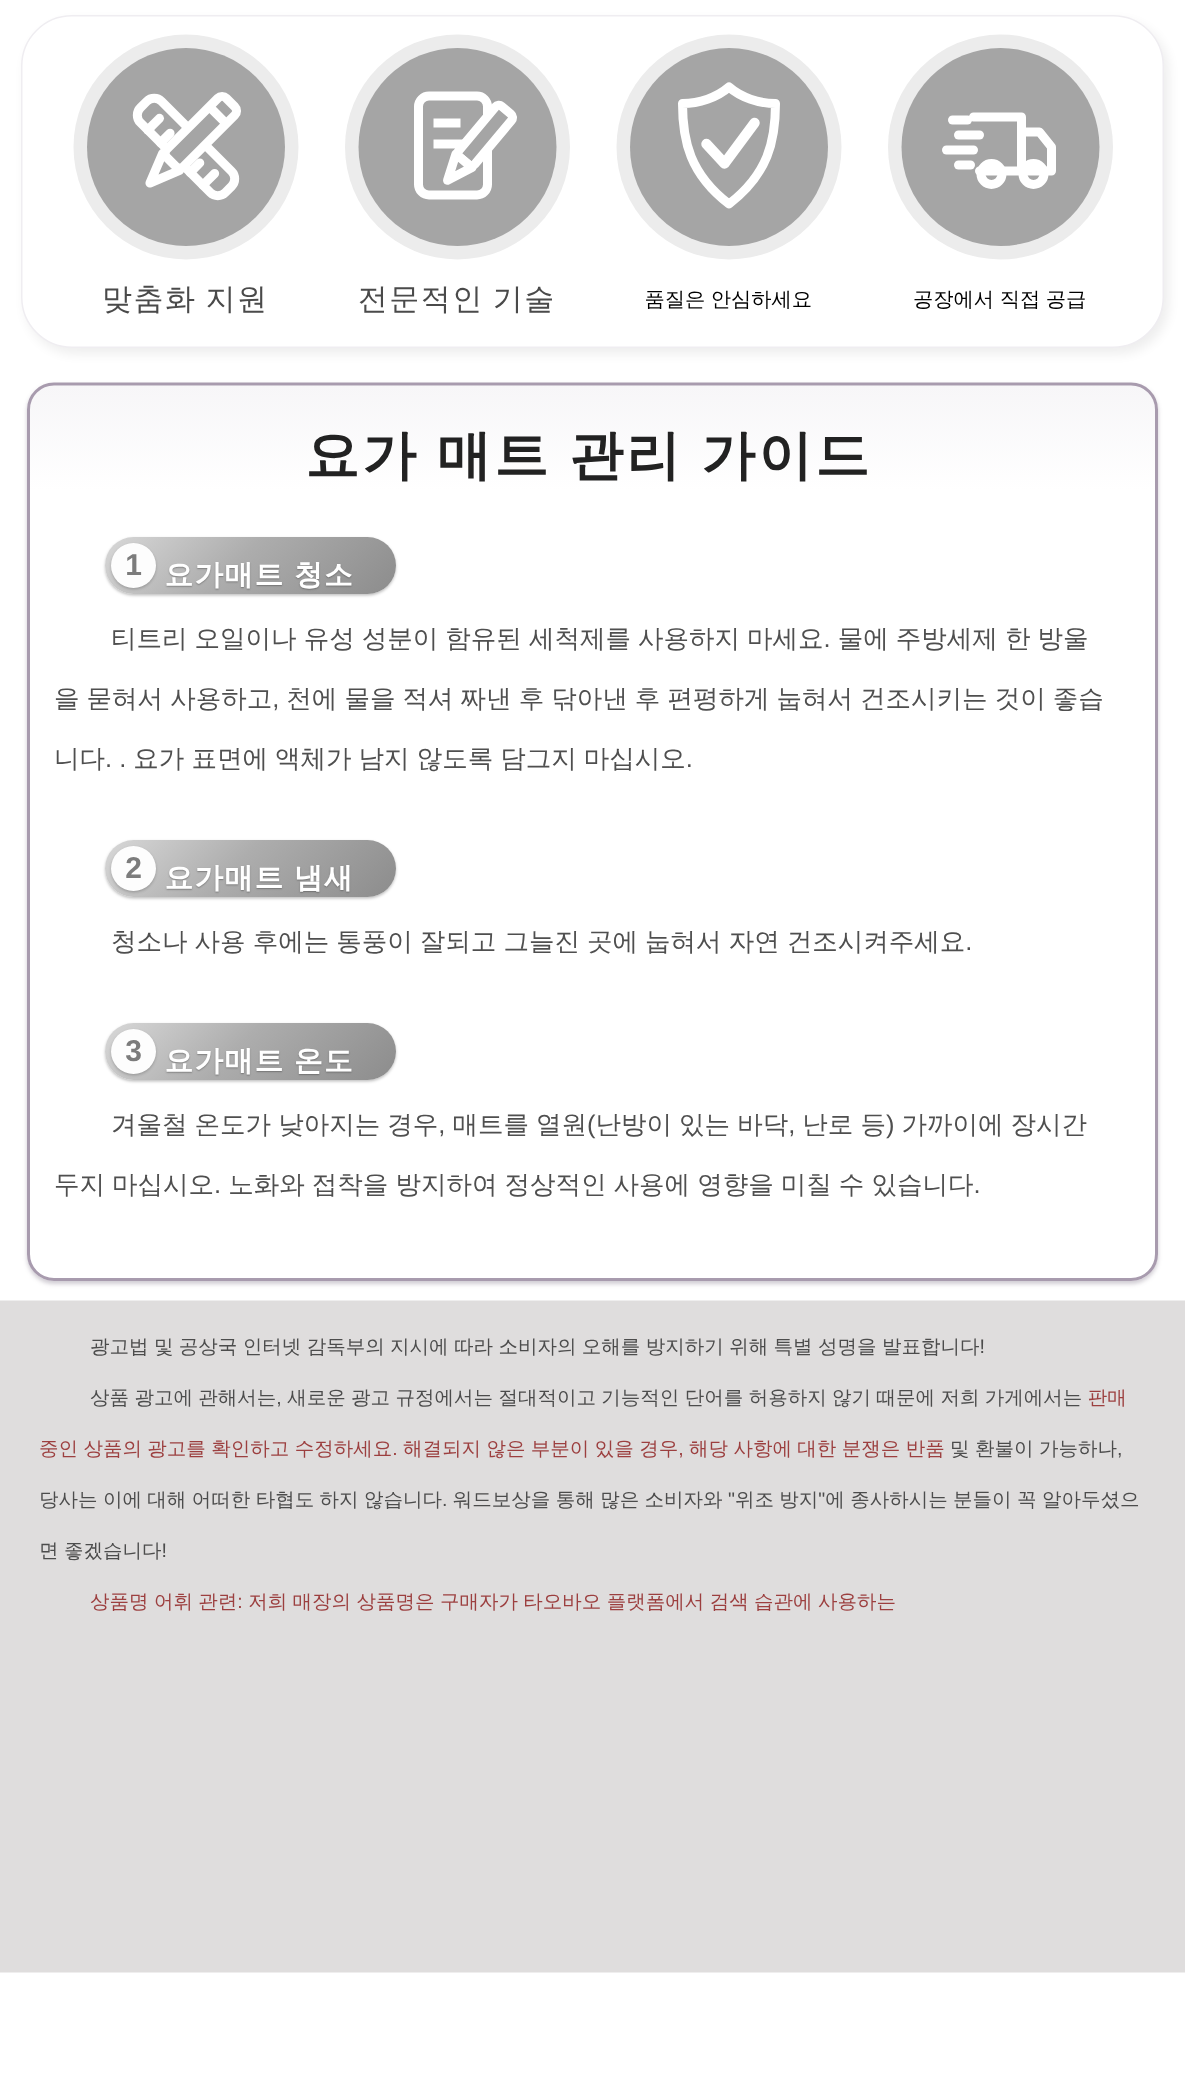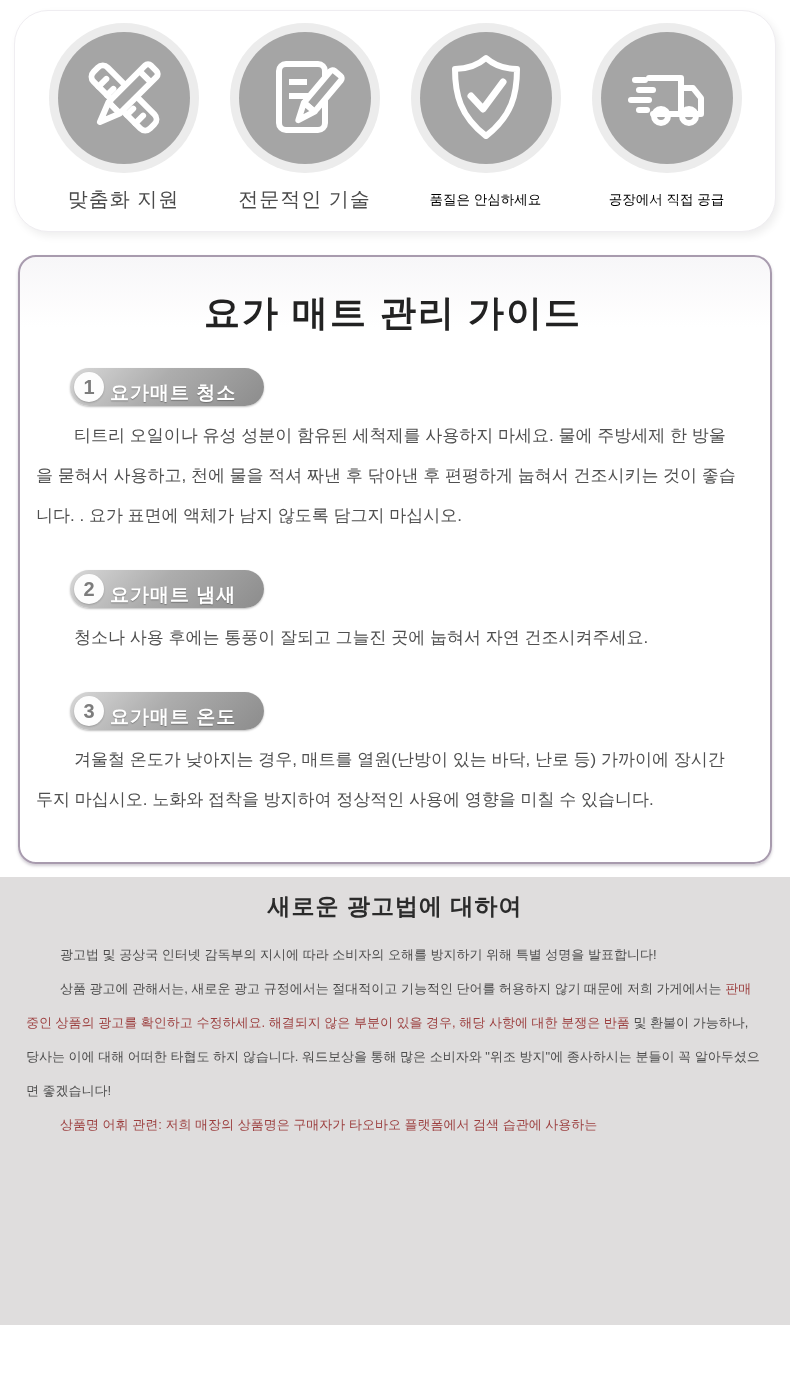--- a/index.html
+++ b/index.html
@@ -32,39 +32,38 @@
     width: 150px; height: 150px; border-radius: 50%;
     background: #ececec;
     display: flex; align-items: center; justify-content: center;
   }
   .icon-circle {
     width: 132px; height: 132px; border-radius: 50%;
     background: #a5a5a5;
     display: flex; align-items: center; justify-content: center;
   }
   .icon-circle svg { width: 96px; height: 96px; }
-  .f-label-lg { margin-top: 13px; font-size: 20px; color: #4a4a4a; letter-spacing: 1px; }
+  .f-label-lg { margin-top: 13px; font-size: 20px; color: #4a4a4a; letter-spacing: 1px; font-family: Liberation Serif, serif; }
   .f-label-sm { margin-top: 18px; font-size: 13.5px; color: #000000; }
 
   
   .guide-card {
     margin: 23px 18px 0 18px;
     border: 2px solid #a89bae;
     border-radius: 18px;
     background: linear-gradient(180deg, #f7f6f8 0px, #ffffff 70px);
     box-shadow: 0 2px 3px rgba(120,110,130,0.35);
     padding: 22px 14px 38px 10px;
   }
   .guide-title {
     text-align: center;
     font-size: 36px;
     font-weight: 600;
     color: #222;
     letter-spacing: 2px;
-    margin-top: 10px;
   }
   .g-badge {
     display: inline-flex; align-items: center;
     height: 38px; border-radius: 19px;
     margin: 30px 0 10px 40px;
     padding-right: 28px;
     background: linear-gradient(135deg, #d8d8d8 0%, #adadad 45%, #8c8c8c 100%);
     box-shadow: 0 1px 2px rgba(0,0,0,0.25);
   }
   .g-num {
@@ -211,21 +210,20 @@
   <div>
     <div class="g-badge">
       <span class="g-num">3</span>
       <span class="g-label">요가매트 온도</span>
     </div>
   </div>
   <p class="g-body">겨울철 온도가 낮아지는 경우, 매트를 열원(난방이 있는 바닥, 난로 등) 가까이에 장시간 두지 마십시오. 노화와 접착을 방지하여 정상적인 사용에 영향을 미칠 수 있습니다.</p>
 </div>
 
 <div class="notice-panel">
-  <div class="notice-title">새로운 광고법에 대하여</div>
 
   <p class="n-p">
     <span>광고법 및 공상국 인터넷 감독부의 지시에 따라 소비자의 오해를 방지하기 위해 특별 성명을 발표합니다!</span>
   </p>
 
   <p class="n-p">
     <span>상품 광고에 관해서는, 새로운 광고 규정에서는 절대적이고 기능적인 단어를 허용하지 않기 때문에 저희 가게에서는 </span><span class="red">판매중인 상품의 광고를 확인하고 수정하세요. 해결되지 않은 부분이 있을 경우, 해당 사항에 대한 분쟁은 반품 </span><span>및 환불이 가능하나, 당사는 이에 대해 어떠한 타협도 하지 않습니다. 워드보상을 통해 많은 소비자와 "위조 방지"에 종사하시는 분들이 꼭 알아두셨으면 좋겠습니다!</span>
   </p>
 
   <p class="n-p">

